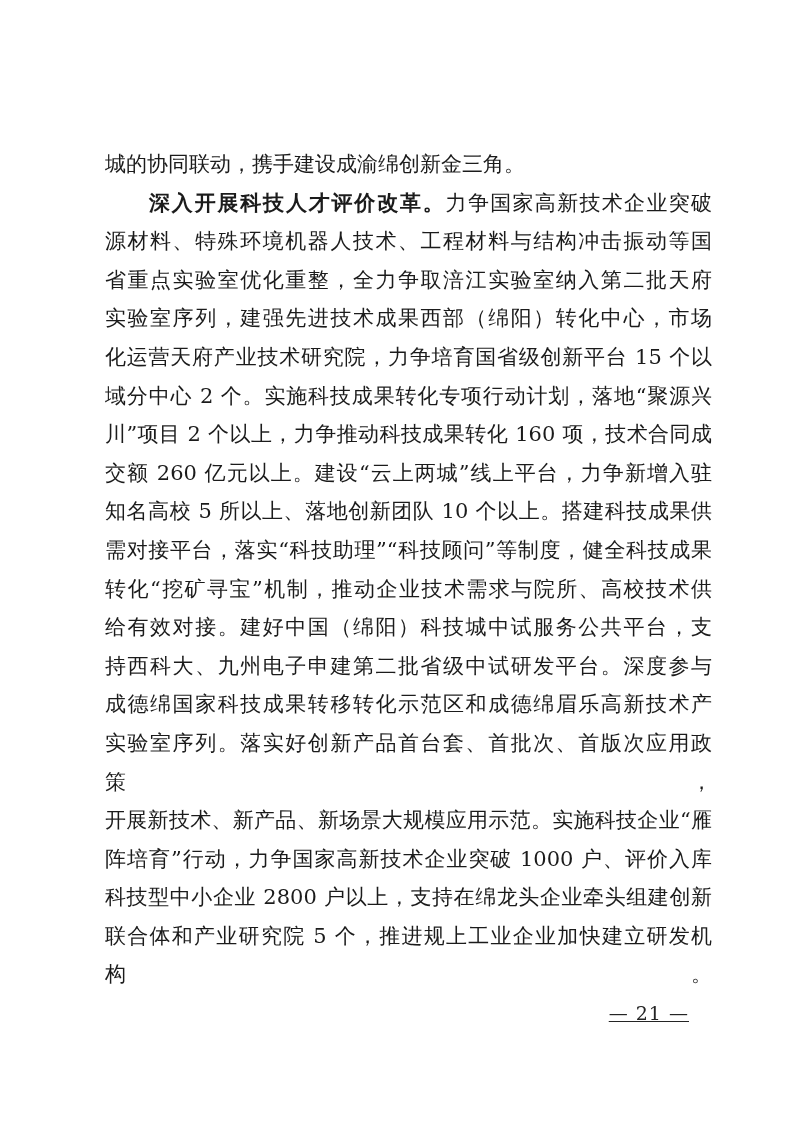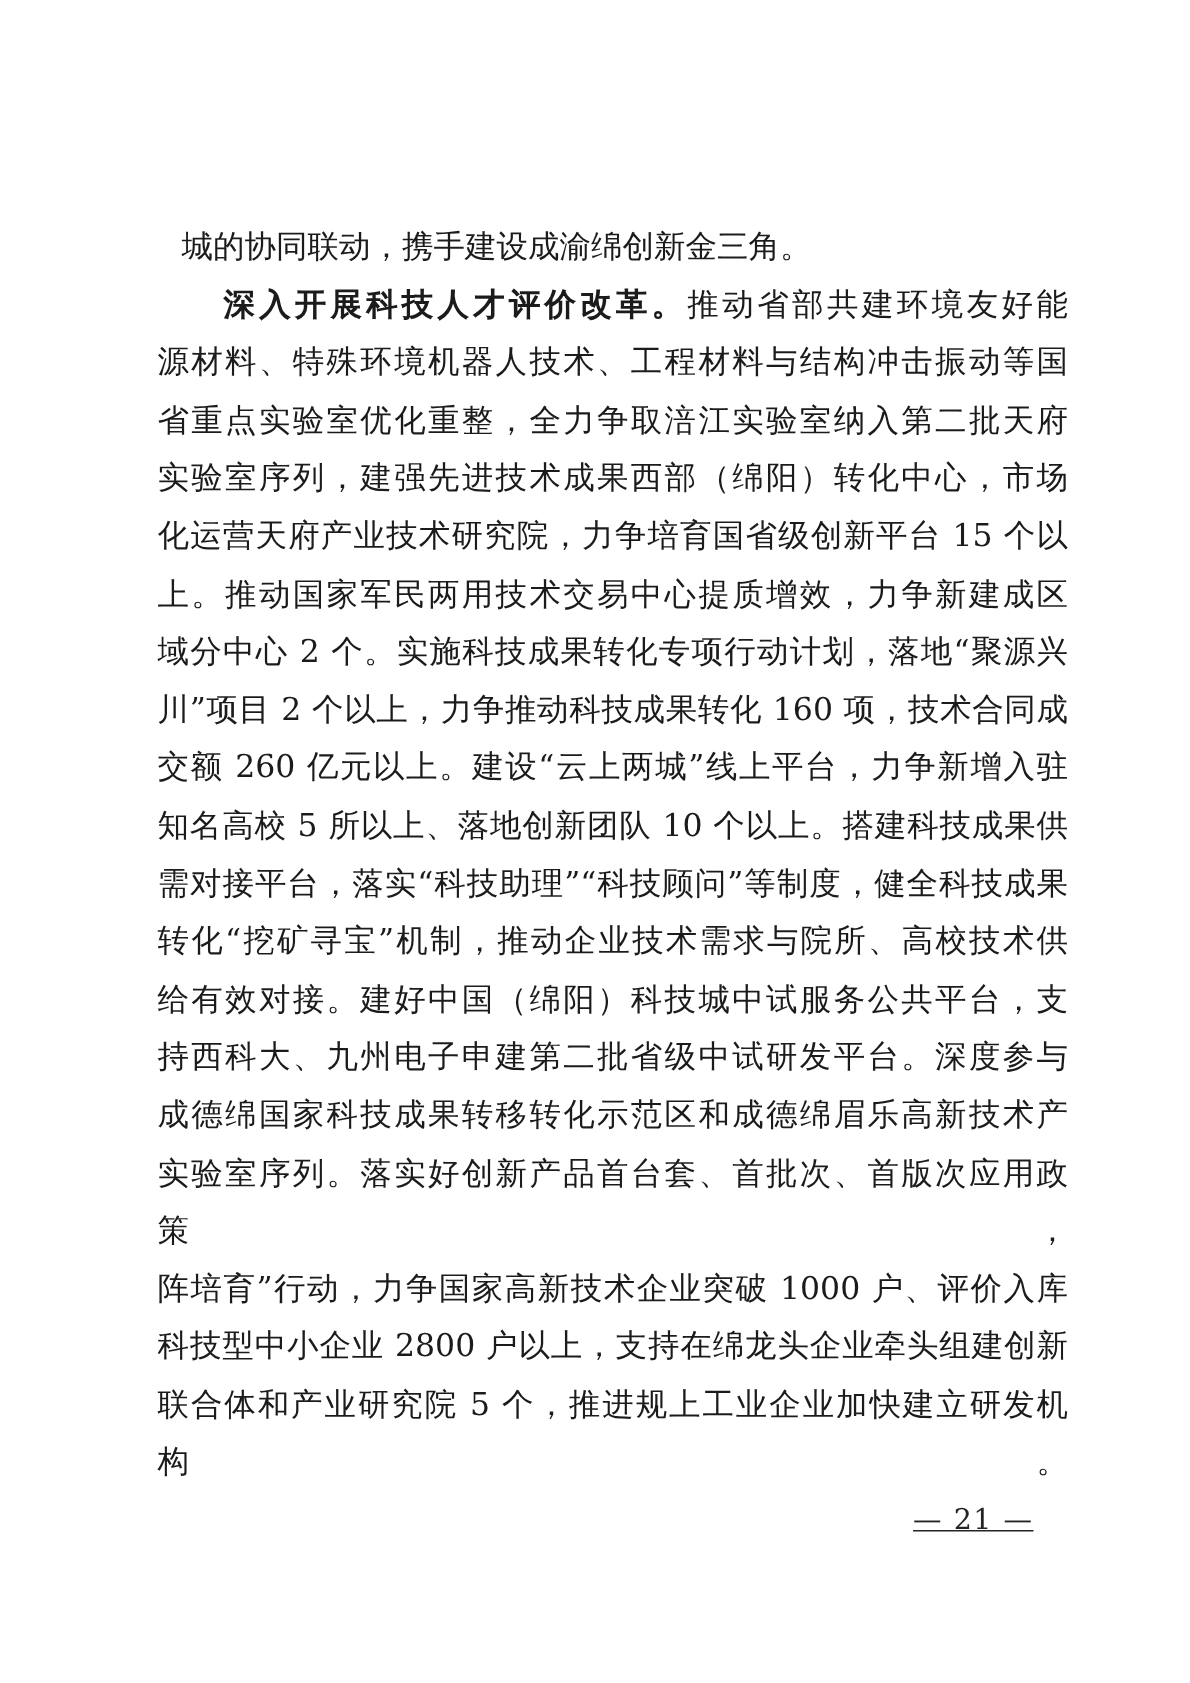--- a/index.html
+++ b/index.html
@@ -28,21 +28,20 @@
     line-height: 38.6px;
     color: #1b1b1b;
   }
   .line {
     text-align: justify;
     text-align-last: justify;
     white-space: normal;
   }
   .line.para-end {
     text-align-last: left;
-    margin-left: 16px;
   }
   .line.indent {
     text-indent: 44px;
   }
   .b {
     font-weight: bold;
     font-family: "DejaVu Sans", "Liberation Sans", sans-serif;
     letter-spacing: 0.5px;
   }
   .page-number {
@@ -57,37 +56,37 @@
   }
 </style>
 </head>
 <body>
 
 <div class="page">
 
   <div class="content">
     <div class="line para-end">城的协同联动，携手建设成渝绵创新金三角。</div>
 
-    <div class="line indent"><span class="b">深入开展科技人才评价改革。</span><span>推动省部共建环境友好能</span></div>
+    <div class="line indent"><span class="b">深入开展科技人才评价改革。</span><span>力争国家高新技术企业突破</span></div>
 
     <div class="line">源材料、特殊环境机器人技术、工程材料与结构冲击振动等国</div>
     <div class="line">省重点实验室优化重整，全力争取涪江实验室纳入第二批天府</div>
     <div class="line">实验室序列，建强先进技术成果西部（绵阳）转化中心，市场</div>
     <div class="line">化运营天府产业技术研究院，力争培育国省级创新平台 15 个以</div>
-    <div class="line">上。推动国家军民两用技术交易中心提质增效，力争新建成区</div>
     <div class="line">域分中心 2 个。实施科技成果转化专项行动计划，落地“聚源兴</div>
     <div class="line">川”项目 2 个以上，力争推动科技成果转化 160 项，技术合同成</div>
     <div class="line">交额 260 亿元以上。建设“云上两城”线上平台，力争新增入驻</div>
     <div class="line">知名高校 5 所以上、落地创新团队 10 个以上。搭建科技成果供</div>
     <div class="line">需对接平台，落实“科技助理”“科技顾问”等制度，健全科技成果</div>
     <div class="line">转化“挖矿寻宝”机制，推动企业技术需求与院所、高校技术供</div>
     <div class="line">给有效对接。建好中国（绵阳）科技城中试服务公共平台，支</div>
     <div class="line">持西科大、九州电子申建第二批省级中试研发平台。深度参与</div>
     <div class="line">成德绵国家科技成果转移转化示范区和成德绵眉乐高新技术产</div>
     <div class="line">实验室序列。落实好创新产品首台套、首批次、首版次应用政策，</div>
+    <div class="line">开展新技术、新产品、新场景大规模应用示范。实施科技企业“雁</div>
     <div class="line">阵培育”行动，力争国家高新技术企业突破 1000 户、评价入库</div>
     <div class="line">科技型中小企业 2800 户以上，支持在绵龙头企业牵头组建创新</div>
     <div class="line">联合体和产业研究院 5 个，推进规上工业企业加快建立研发机构。</div>
 
   </div>
 
   <div class="page-number">— 21 —</div>
 
 </div>
 

